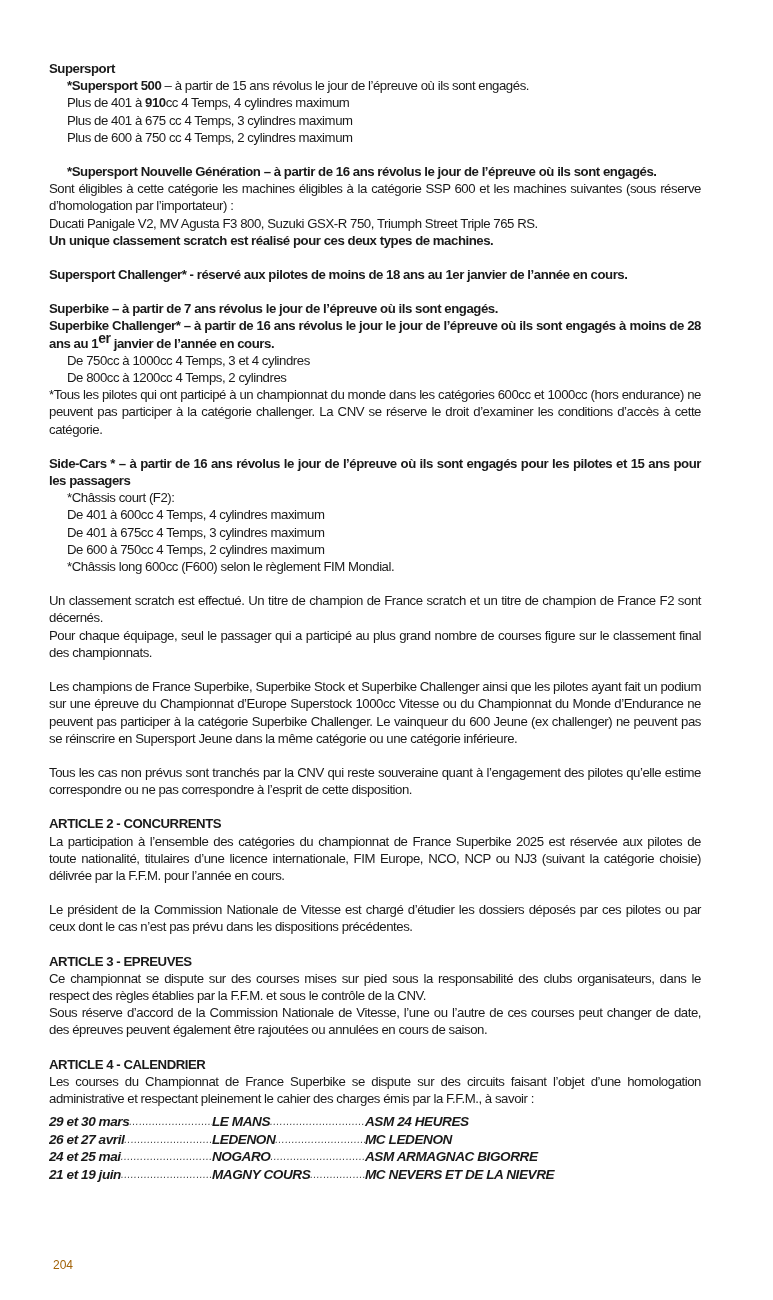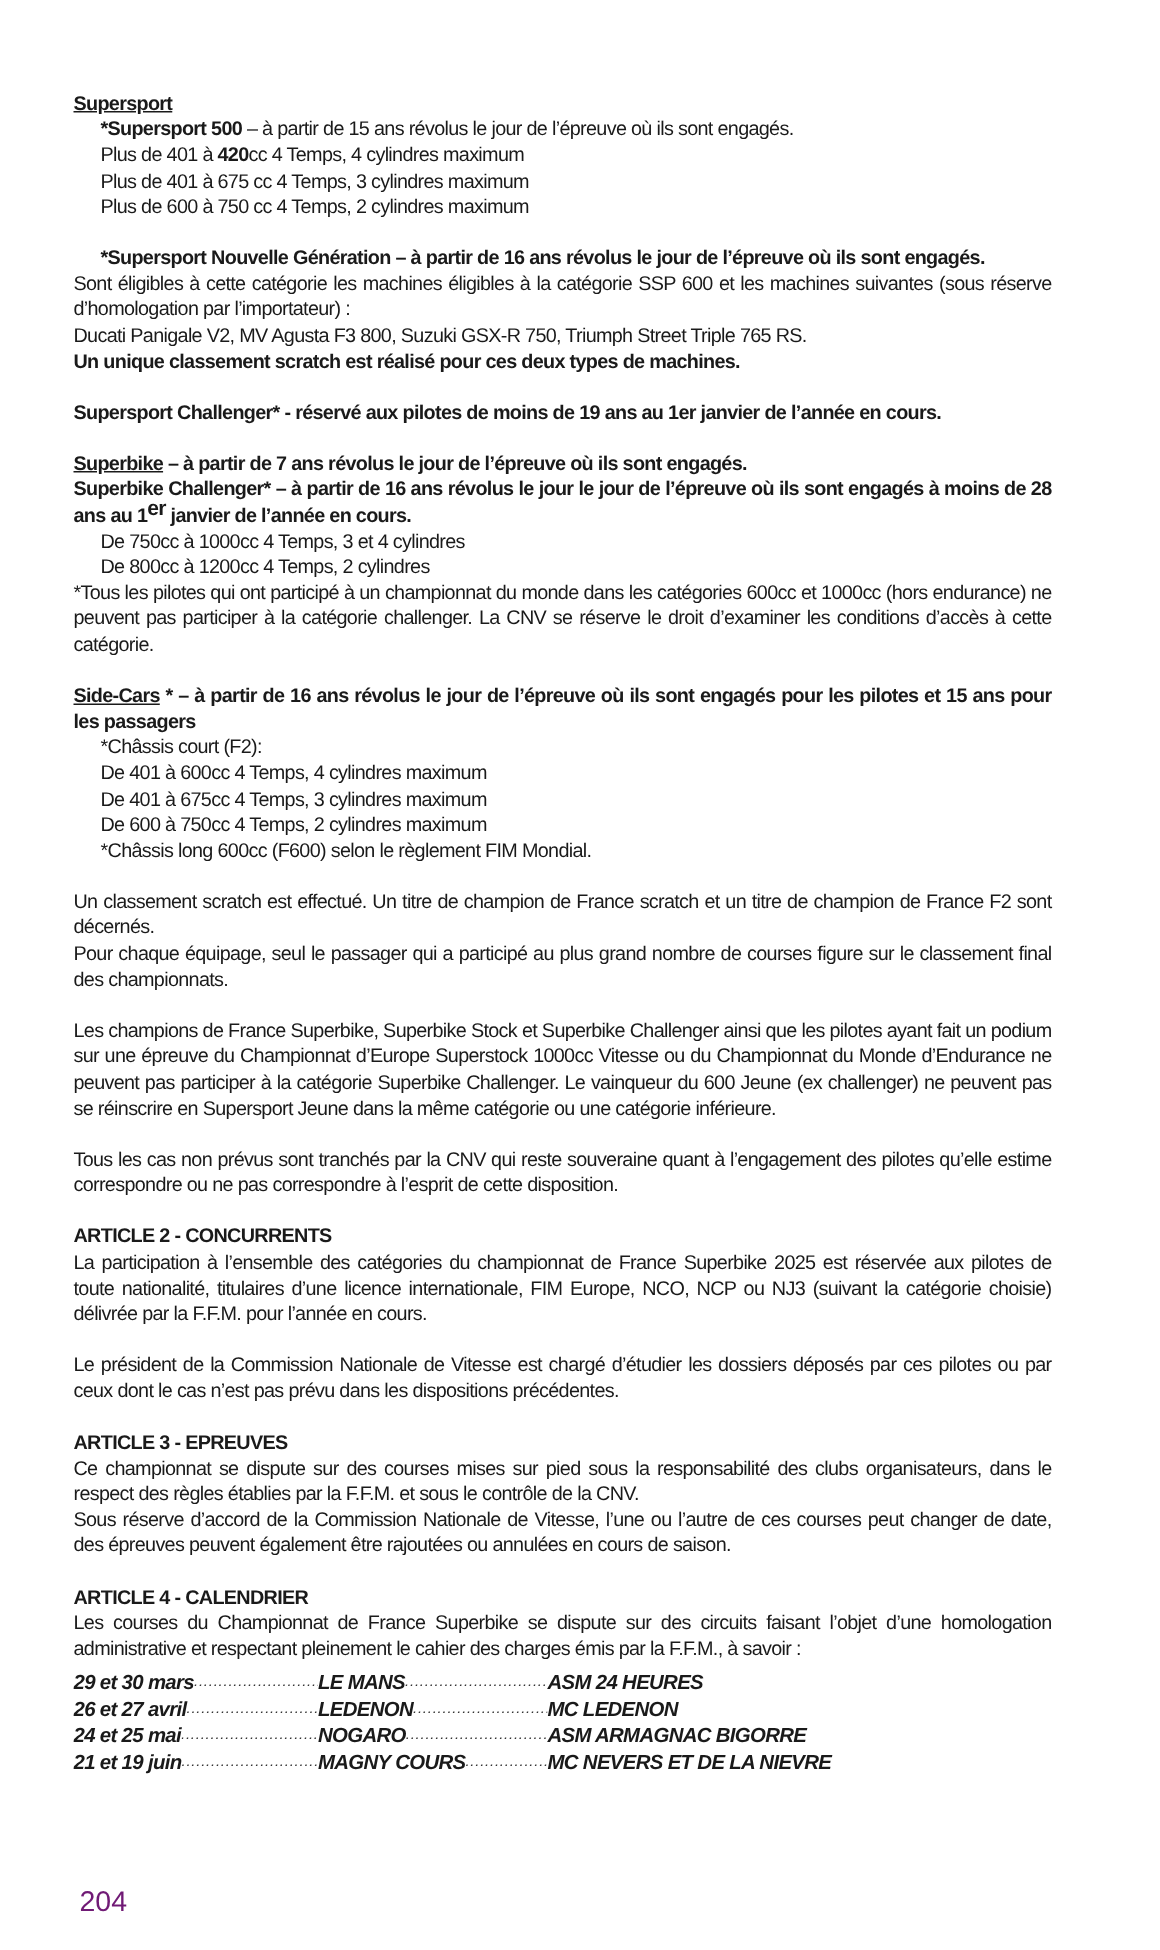--- a/index.html
+++ b/index.html
@@ -3,48 +3,48 @@
 <meta charset="utf-8">
 <style>
   html, body { margin:0; padding:0; background:#ffffff; }
   body { width:773px; height:1300px; position:relative; overflow:hidden;
          font-family:"Liberation Sans", sans-serif; color:#1a1a1a; }
   .page { position:absolute; left:49px; top:60px; width:652px;
           font-size:13.2px; line-height:17.2px; letter-spacing:-0.45px; }
   .p { margin:0; text-align:justify; }
   .ind { padding-left:18px; }
   .b { font-weight:bold; }
-  .u { text-decoration:underline; }
+  .u { }
   .gap { height:17px; }
   .sup { font-size:14px; vertical-align:5px; line-height:0; }
   .cal { margin-top:6px; font-weight:bold; font-size:13.6px; line-height:17.6px;font-style:italic; }
   .cal-row { display:flex; white-space:nowrap; }
   .cal-c1 { width:163px; display:flex; overflow:hidden; }
   .cal-c2 { width:153px; display:flex; overflow:hidden;justify-content:space-between; }
   .dots { flex:1; overflow:hidden; font-weight:normal; font-size:10px; letter-spacing:0.5px; color:#333; }
   .dots::after { content:"................................................................................"; }
-  .pageno { position:absolute; left:53px; top:1258px; font-size:19px; color:#701a75; }
+  .pageno { position:absolute; left:53px; top:1258px; font-size:12px; color:#a16207; }
 </style>
 </head>
 <body>
 
 <div class="page">
 
   <p class="p"><span class="b u">Supersport</span></p>
   <p class="p ind"><span class="b">*Supersport 500</span><span> – à partir de 15 ans révolus le jour de l’épreuve où ils sont engagés.</span></p>
-  <p class="p ind"><span>Plus de 401 à </span><span class="b">420</span><span>cc 4 Temps, 4 cylindres maximum</span></p>
+  <p class="p ind"><span>Plus de 401 à </span><span class="b">910</span><span>cc 4 Temps, 4 cylindres maximum</span></p>
   <p class="p ind">Plus de 401 à 675 cc 4 Temps, 3 cylindres maximum</p>
   <p class="p ind">Plus de 600 à 750 cc 4 Temps, 2 cylindres maximum</p>
   <div class="gap"></div>
   <p class="p ind b">*Supersport Nouvelle Génération – à partir de 16 ans révolus le jour de l’épreuve où ils sont engagés.</p>
   <p class="p">Sont éligibles à cette catégorie les machines éligibles à la catégorie SSP 600 et les machines suivantes (sous réserve d’homologation par l’importateur) :</p>
   <p class="p">Ducati Panigale V2, MV Agusta F3 800, Suzuki GSX-R 750, Triumph Street Triple 765 RS.</p>
   <p class="p b">Un unique classement scratch est réalisé pour ces deux types de machines.</p>
   <div class="gap"></div>
-  <p class="p b">Supersport Challenger* - réservé aux pilotes de moins de 19 ans au 1er janvier de l’année en cours.</p>
+  <p class="p b">Supersport Challenger* - réservé aux pilotes de moins de 18 ans au 1er janvier de l’année en cours.</p>
   <div class="gap"></div>
 
   <p class="p b"><span class="u">Superbike</span><span> – à partir de 7 ans révolus le jour de l’épreuve où ils sont engagés.</span></p>
   <p class="p b"><span>Superbike Challenger* – à partir de 16 ans révolus le jour le jour de l’épreuve où ils sont engagés à moins de 28 ans au 1</span><span class="sup">er</span><span> janvier de l’année en cours.</span></p>
   <p class="p ind">De 750cc à 1000cc 4 Temps, 3 et 4 cylindres</p>
   <p class="p ind">De 800cc à 1200cc 4 Temps, 2 cylindres</p>
   <p class="p">*Tous les pilotes qui ont participé à un championnat du monde dans les catégories 600cc et 1000cc (hors endurance) ne peuvent pas participer à la catégorie challenger. La CNV se réserve le droit d’examiner les conditions d’accès à cette catégorie.</p>
   <div class="gap"></div>
 
   <p class="p b"><span class="u">Side-Cars</span><span> *  – à partir de 16 ans révolus le jour de l’épreuve où ils sont engagés pour les pilotes et 15 ans pour les passagers</span></p>

